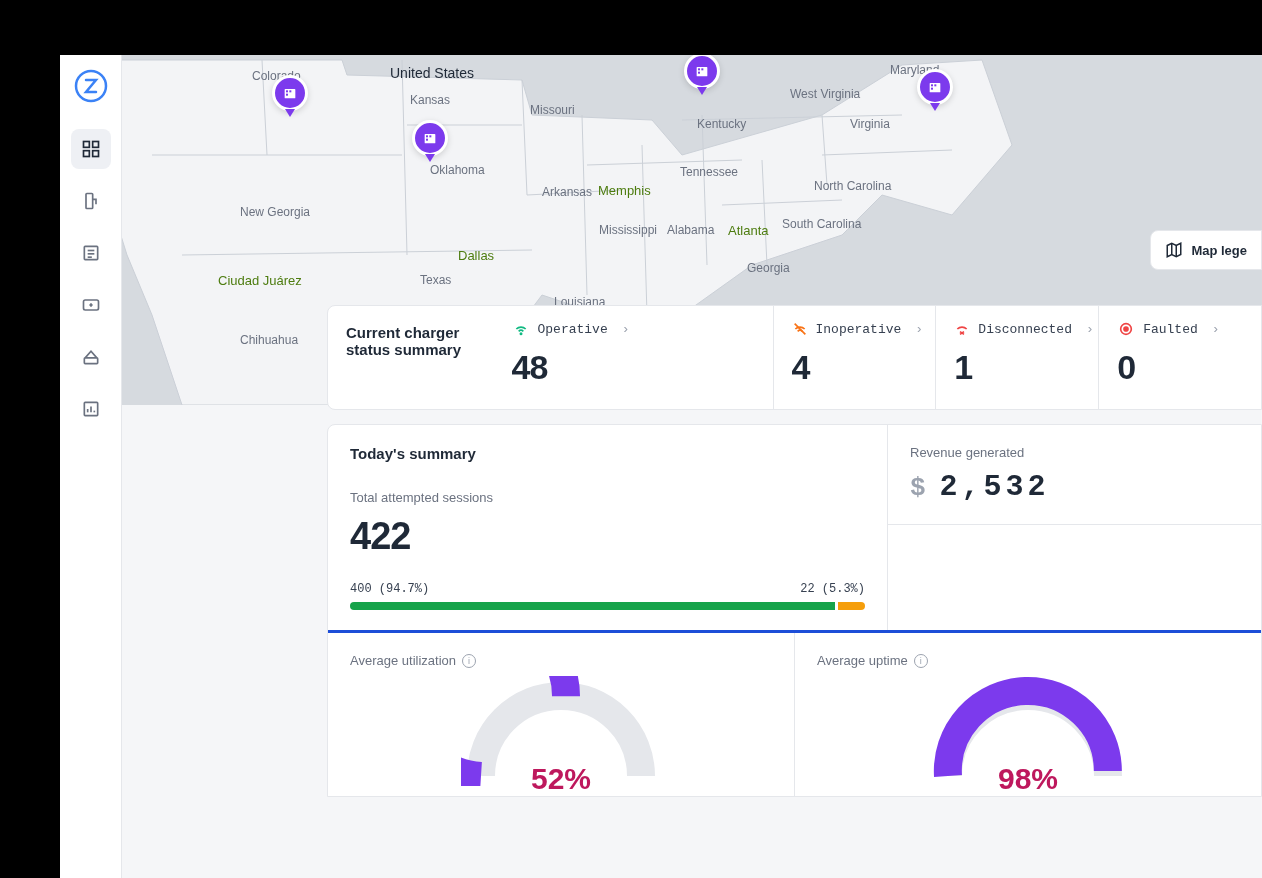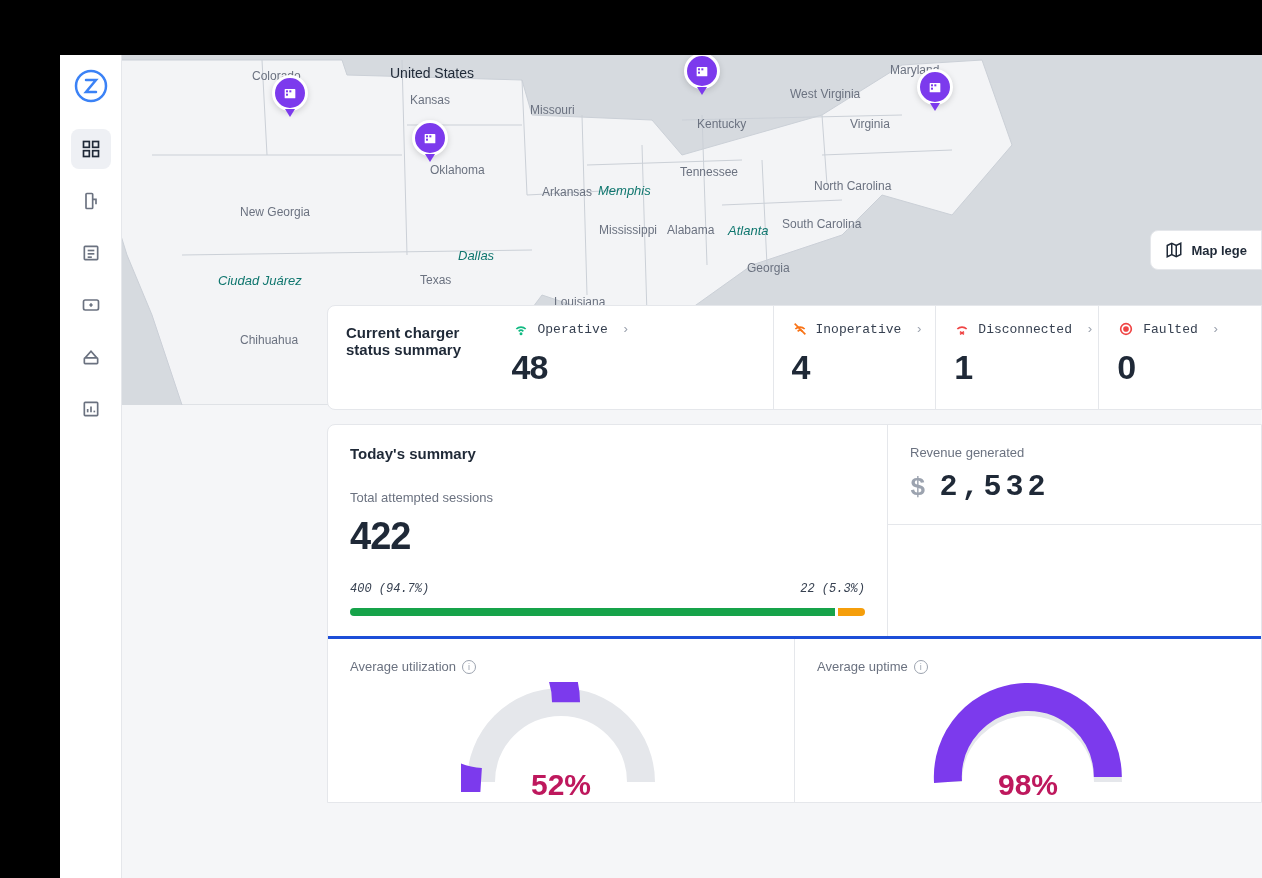--- a/index.html
+++ b/index.html
@@ -75,21 +75,21 @@
       overflow: hidden;
     }
     .map-svg { width: 100%; height: 100%; }
     .state-label {
       position: absolute;
       font-size: 12px;
       color: #6b7280;
       font-weight: 400;
     }
     .state-label.strong { color: #1f2937; font-weight: 500; font-size: 14px; }
-    .state-label.city { color: #0f766e; font-weight: 500; font-size: 13px; font-style: italic; }
+    .state-label.city { color: #4d7c0f; font-weight: 500; font-size: 13px; }
     .map-pin {
       position: absolute;
       width: 36px;
       height: 44px;
       cursor: pointer;
     }
     .pin-circle {
       width: 36px;
       height: 36px;
       background: #7c3aed;
@@ -215,22 +215,21 @@
       color: #1f2937;
       letter-spacing: -1px;
       margin-bottom: 24px;
     }
     .bar-row {
       display: flex;
       justify-content: space-between;
       font-size: 12px;
       color: #374151;
       font-family: 'Courier New', monospace;
-      margin-bottom: 12px;
-      font-style: italic;
+      margin-bottom: 6px;
     }
     .progress-bar {
       height: 8px;
       display: flex;
       gap: 3px;
       border-radius: 4px;
       overflow: hidden;
     }
     .bar-green { background: #16a34a; height: 100%; }
     .bar-amber { background: #f59e0b; height: 100%; }

